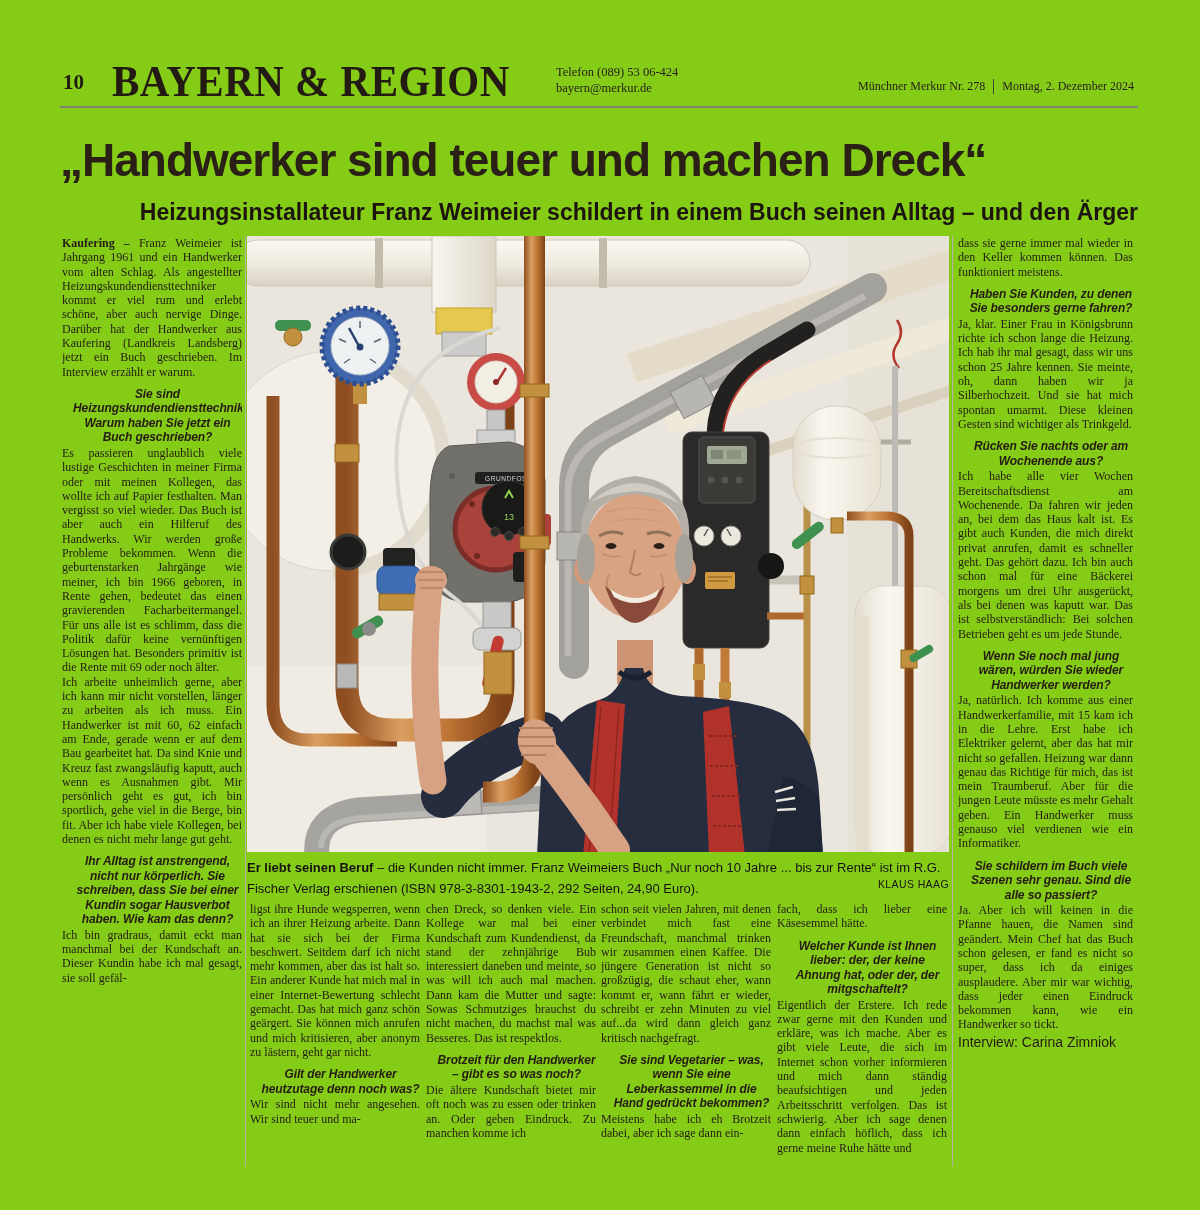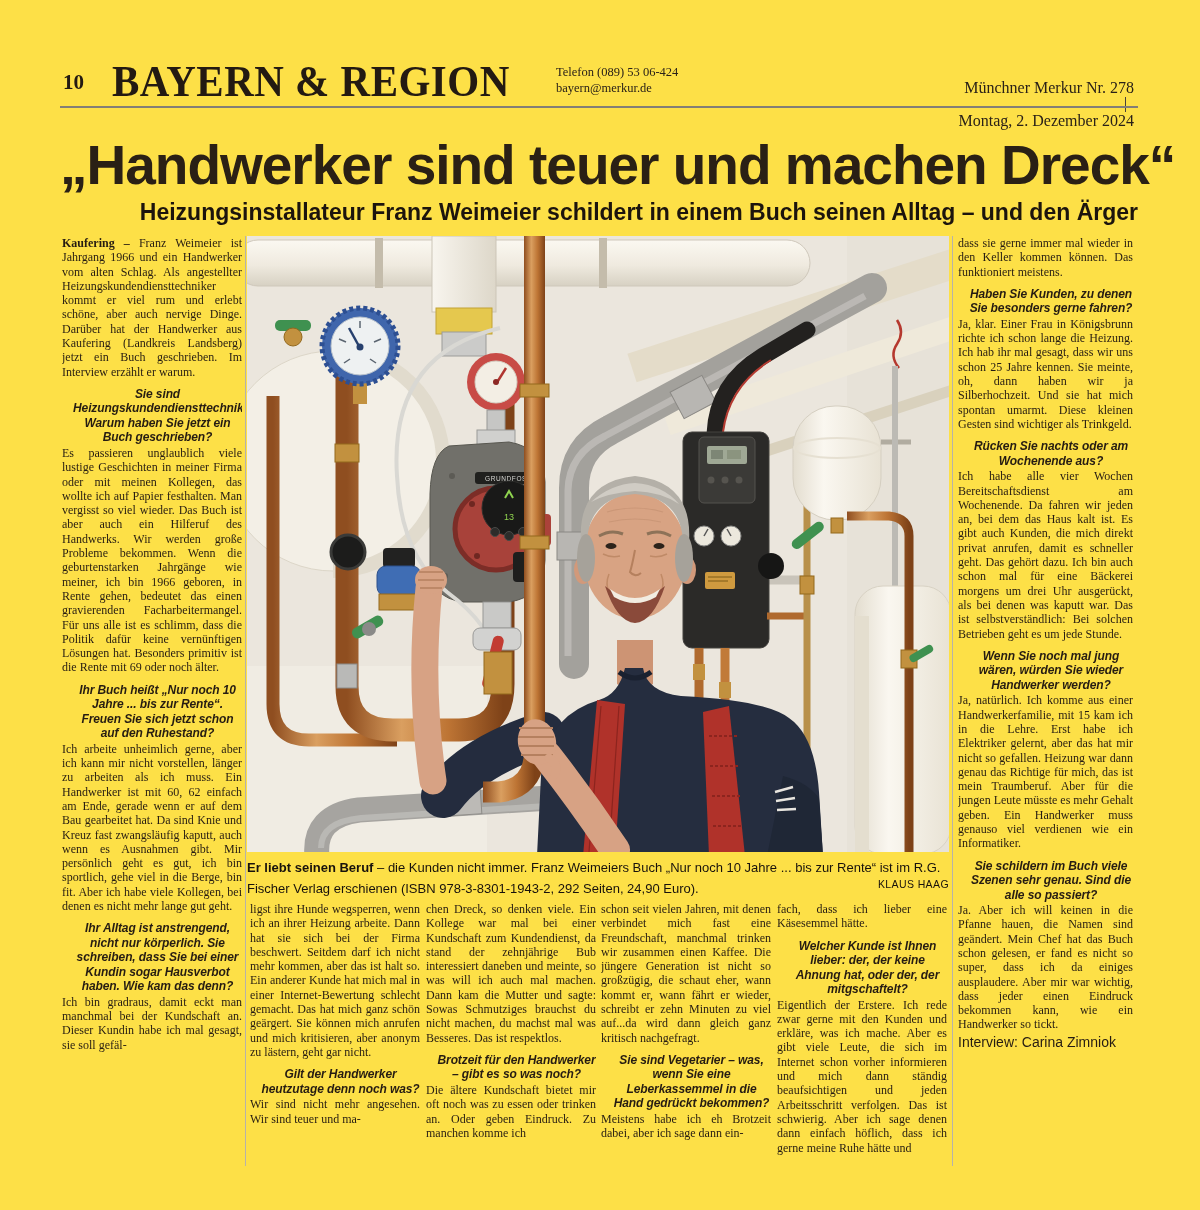--- a/index.html
+++ b/index.html
@@ -1,30 +1,30 @@
 <!DOCTYPE html>
 <html lang="de"><head>
 <meta charset="utf-8">
 <style>
   html,body{margin:0;padding:0;background:#ffffff;}
-  .page{position:relative;width:1200px;height:1210px;background:#fde047;
+  .page{position:relative;width:1200px;height:1210px;background:#84cc16;
         font-family:"Liberation Serif",serif;color:#261c12;overflow:hidden;}
 
   
   .page-num{position:absolute;left:63px;top:70px;font-size:21px;font-weight:bold;color:#231a12;}
   .section-title{position:absolute;left:112px;top:56px;font-size:41px;font-weight:bold;
                  letter-spacing:.5px;color:#231a12;transform:scaleY(1.06);transform-origin:left top;}
   .contact{position:absolute;left:556px;top:64px;font-size:12.5px;line-height:16px;color:#2a2118;}
-  .issue{position:absolute;right:66px;top:79px;font-size:16px;color:#2a2118;display:flex;align-items:flex-end;flex-direction:column;}
+  .issue{position:absolute;right:66px;top:79px;font-size:12px;color:#2a2118;display:flex;align-items:center;}
   .issue .div{width:1px;height:15px;background:#4a423a;margin:0 8px;}
   .hrule{position:absolute;left:60px;width:1078px;top:106px;height:2px;background:#837e76;}
 
   
-  .headline{position:absolute;left:60px;top:133px;width:1078px;text-align:right;
-            font-family:"Liberation Sans",sans-serif;font-weight:700;font-size:55px;
+  .headline{position:absolute;left:60px;top:133px;width:1078px;text-align:left;
+            font-family:"Liberation Sans",sans-serif;font-weight:700;font-size:46px;
             letter-spacing:-1px;color:#2a2015;white-space:nowrap;margin:0;}
   .subhead{position:absolute;left:60px;top:199px;width:1078px;text-align:right;
            font-family:"Liberation Sans",sans-serif;font-size:23px;color:#1c140d;margin:0;}
 
   
   .vrule{position:absolute;top:236px;height:930px;width:1px;background:#b7b2a9;}
   .col{position:absolute;font-size:12px;line-height:14.3px;text-align:justify;overflow:hidden;}
   #colL{left:62px;top:236px;width:180px;height:930px;}
   #colR{left:958px;top:236px;width:175px;height:930px;}
   .bcol{top:902px;width:170px;height:264px;}
@@ -60,24 +60,23 @@
   </div>
   <div class="hrule"></div>
 
   <h1 class="headline">„Handwerker sind teuer und machen Dreck“</h1>
   <h2 class="subhead">Heizungsinstallateur Franz Weimeier schildert in einem Buch seinen Alltag – und den Ärger</h2>
 
   <div class="vrule" style="left:245px"></div>
   <div class="vrule" style="left:952px"></div>
 
   <div class="col" id="colL">
-    <p class="lead"><b>Kaufering –</b> <span>Franz Weimeier ist Jahrgang 1966 und ein Handwerker vom alten Schlag. Als angestellter Heizungskundendiensttechniker kommt er viel rum und erlebt schöne, aber auch nervige Dinge. Darüber hat der Handwerker aus Kaufering (Landkreis Landsberg) jetzt ein Buch geschrieben. Im Interview erzählt er warum.</span></p>
+    <p class="lead"><b>Kaufering –</b> <span>Franz Weimeier ist Jahrgang 1961 und ein Handwerker vom alten Schlag. Als angestellter Heizungskundendiensttechniker kommt er viel rum und erlebt schöne, aber auch nervige Dinge. Darüber hat der Handwerker aus Kaufering (Landkreis Landsberg) jetzt ein Buch geschrieben. Im Interview erzählt er warum.</span></p>
     <p class="q">Sie sind Heizungskundendiensttechniker. Warum haben Sie jetzt ein Buch geschrieben?</p>
     <p>Es passieren unglaublich viele lustige Geschichten in meiner Firma oder mit meinen Kollegen, das wollte ich auf Papier festhalten. Man vergisst so viel wieder. Das Buch ist aber auch ein Hilferuf des Handwerks. Wir werden große Probleme bekommen. Wenn die geburtenstarken Jahrgänge wie meiner, ich bin 1966 geboren, in Rente gehen, bedeutet das einen gravierenden Facharbeitermangel. Für uns alle ist es schlimm, dass die Politik dafür keine vernünftigen Lösungen hat. Besonders primitiv ist die Rente mit 69 oder noch älter.</p>
-    <p class="q">Ihr Buch heißt „Nur noch 10 Jahre ... bis zur Rente“. Freuen Sie sich jetzt schon auf den Ruhestand?</p>
     <p>Ich arbeite unheimlich gerne, aber ich kann mir nicht vorstellen, länger zu arbeiten als ich muss. Ein Handwerker ist mit 60, 62 einfach am Ende, gerade wenn er auf dem Bau gearbeitet hat. Da sind Knie und Kreuz fast zwangsläufig kaputt, auch wenn es Ausnahmen gibt. Mir persönlich geht es gut, ich bin sportlich, gehe viel in die Berge, bin fit. Aber ich habe viele Kollegen, bei denen es nicht mehr lange gut geht.</p>
     <p class="q">Ihr Alltag ist anstrengend, nicht nur körperlich. Sie schreiben, dass Sie bei einer Kundin sogar Hausverbot haben. Wie kam das denn?</p>
     <p>Ich bin gradraus, damit eckt man manchmal bei der Kundschaft an. Dieser Kundin habe ich mal gesagt, sie soll gefäl-</p>
   </div>
 
   <div class="photo">
     <svg width="702" height="616" viewBox="0 0 702 616" xmlns="http://www.w3.org/2000/svg">
       <defs>
         <linearGradient id="cu" x1="0" y1="0" x2="1" y2="0">
           <stop offset="0" stop-color="#8f4e20"></stop>

